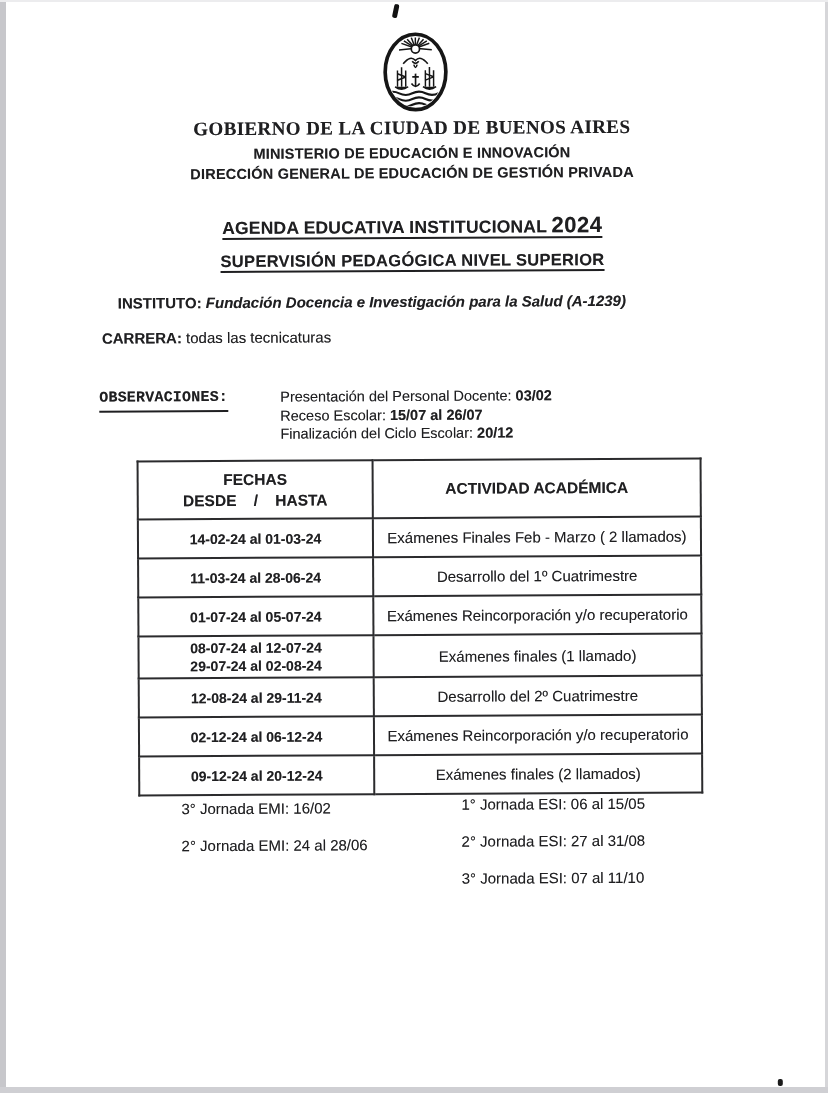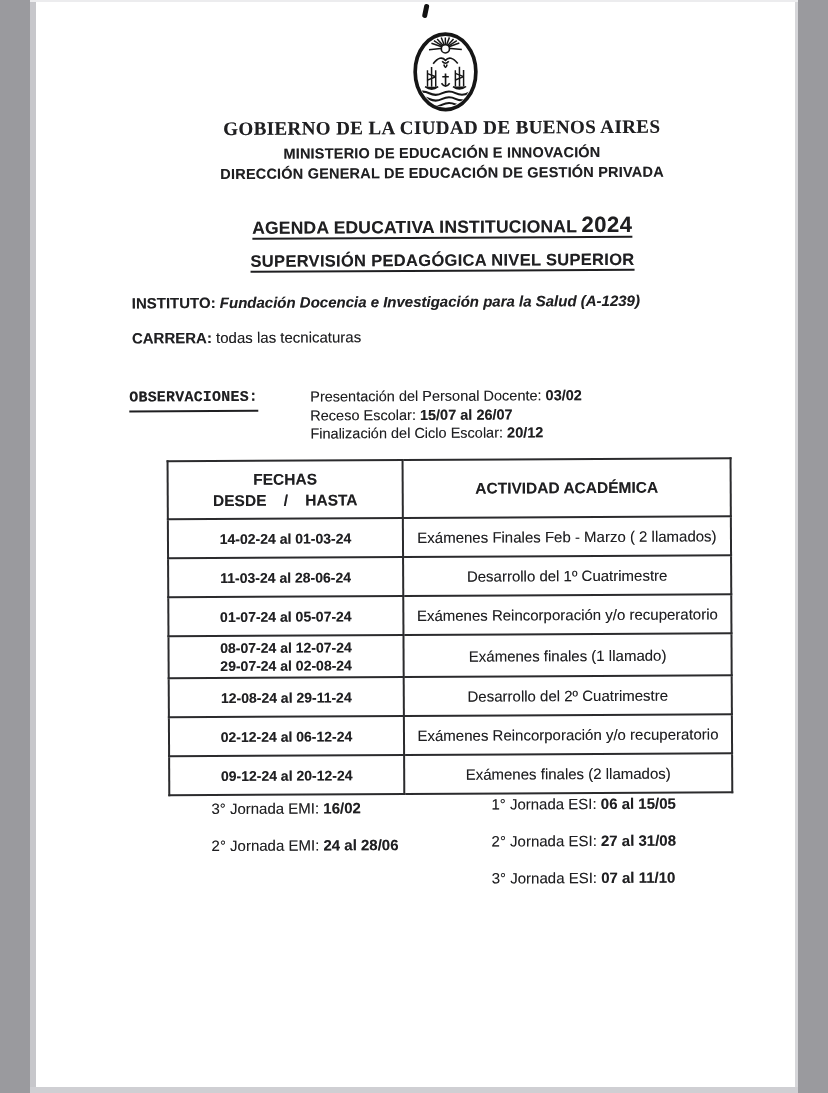--- a/index.html
+++ b/index.html
@@ -1,19 +1,19 @@
 <!DOCTYPE html>
 <html lang="es"><head>
 <meta charset="utf-8">
 <title>Agenda Educativa Institucional 2024</title>
 <style>
   html,body{margin:0;padding:0;background:#9a9a9e;}
   .page{
     position:relative;
-    width:768px;height:1093px;
+    width:828px;height:1093px;
     margin:0 auto;
     background:#ffffff;
     overflow:hidden;
     font-family:"Liberation Sans", sans-serif;
     color:#1f1f21;
   }
   
   .edge{position:absolute;background:#c7c7cb;}
   .edge-left{left:0;top:0;width:6px;height:1093px;}
   .edge-right{right:0;top:0;width:3px;height:1093px;background:#d6d6d9;}
@@ -41,21 +41,21 @@
 
   .title-agenda{position:absolute;top:213px;left:0;width:828px;text-align:center;}
   .title-agenda .u{border-bottom:2.5px solid #1f1f21;padding-bottom:1px;}
   .title-agenda .t{font-weight:700;font-size:17.5px;letter-spacing:.2px;}
   .title-agenda .year{font-weight:700;font-size:22px;letter-spacing:.5px;}
 
   .title-supervision{position:absolute;top:251px;left:0;width:828px;text-align:center;}
   .title-supervision .u{border-bottom:2.5px solid #1f1f21;padding-bottom:1px;font-weight:700;font-size:16.5px;letter-spacing:.3px;}
 
   .line-instituto{position:absolute;top:293px;left:103px;font-size:15px;}
-  .line-instituto .lbl{font-weight:700;}
+  .line-instituto .lbl{font-weight:700;margin-left:16px;}
   .line-instituto .val{font-weight:700;font-style:italic;}
   .line-carrera{position:absolute;top:328px;left:103px;font-size:15px;}
   .line-carrera .lbl{font-weight:700;}
 
   .obs-label{position:absolute;top:388px;left:100px;font-weight:700;font-size:15px;
     border-bottom:2.5px solid #1f1f21;padding-bottom:4px;letter-spacing:.2px;font-family:Liberation Mono, monospace;}
   .obs-list{position:absolute;top:387px;left:281px;font-size:14.5px;line-height:18.5px;}
   .obs-list b{font-weight:700;}
 
   table.schedule{
@@ -68,21 +68,21 @@
   table.schedule col.c1{width:235px;}
   table.schedule thead th{height:52px;font-weight:700;font-size:15.5px;}
   .hdr-sub{white-space:pre;margin-top:3px;}
   table.schedule td{height:33px;}
   td.dates{font-weight:700;font-size:14px;line-height:18px;}
   td.activity{font-weight:400;font-size:15px;}
 
   .jornadas-emi{position:absolute;top:799px;left:180px;font-size:15px;}
   .jornadas-esi{position:absolute;top:796px;left:460px;font-size:15px;}
   .jornadas-emi .jline,.jornadas-esi .jline{height:20px;margin-bottom:17px;}
-  .jline b{font-weight:700;}
+  .jline b{font-weight:400;}
 </style>
 </head>
 <body>
 
 <div class="page">
   <div class="edge edge-left"></div>
   <div class="edge edge-right"></div>
   <div class="edge edge-bottom"></div>
   <div class="edge edge-top"></div>
 

